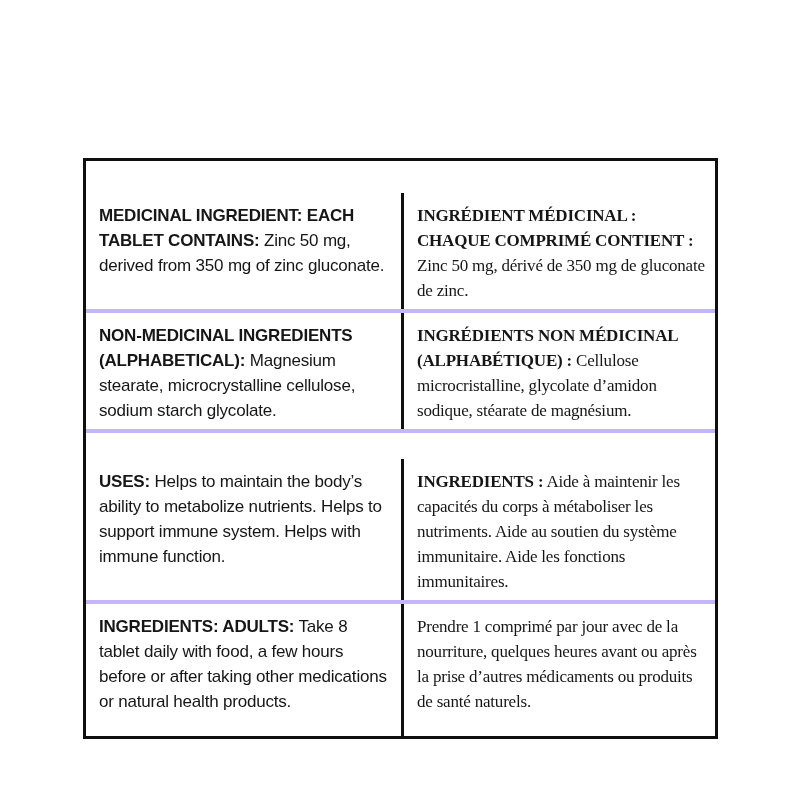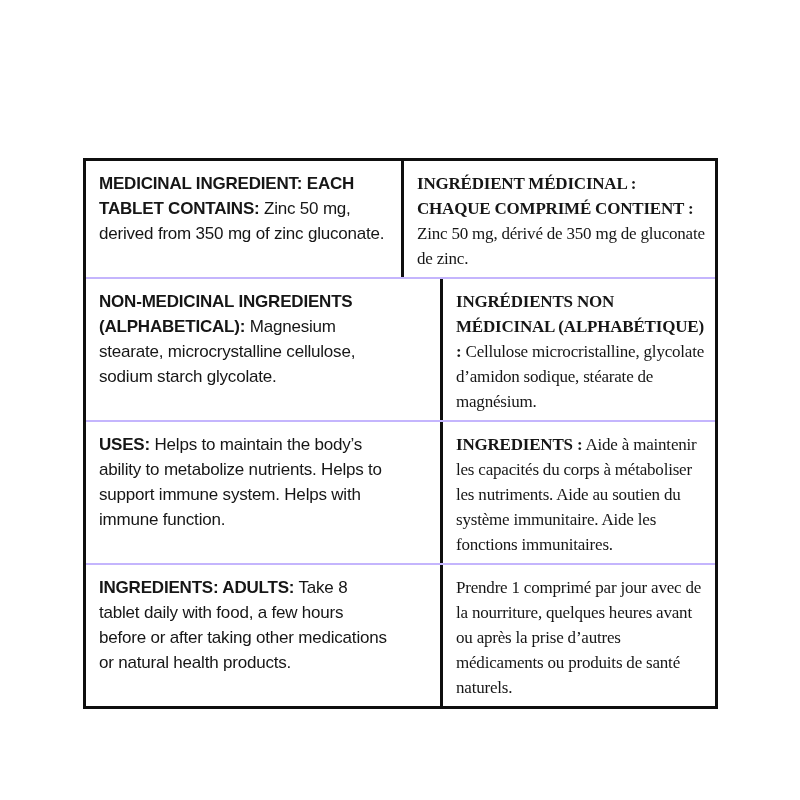--- a/index.html
+++ b/index.html
@@ -25,26 +25,25 @@
     width: 635px;
     box-sizing: border-box;
     border: 3px solid #0f0f0f;
     background: #ffffff;
   }
   .row {
     display: grid;
     grid-template-columns: 315px 1fr;
   }
   .row + .row {
-    border-top: 2px solid #c4b5fd;
-    gap: 39px;
+    border-top: 4px solid #c4b5fd;
   }
-  .row.r1 .cell { min-height: 92px; }
+  .row.r1 .cell { min-height: 92px; margin-top: 32px; }
   .row.r2 .cell { min-height: 114px; }
-  .row.r3 .cell { min-height: 130px; }
+  .row.r3 .cell { min-height: 130px; margin-top: 26px; }
   .row.r4 .cell { min-height: 132px; }
   .cell {
     box-sizing: border-box;
     padding: 10px 9px 6px 13px;
     font-size: 17px;
     line-height: 25px;
     letter-spacing: -0.2px;
     color: #161616;
   }
   .cell.fr {

